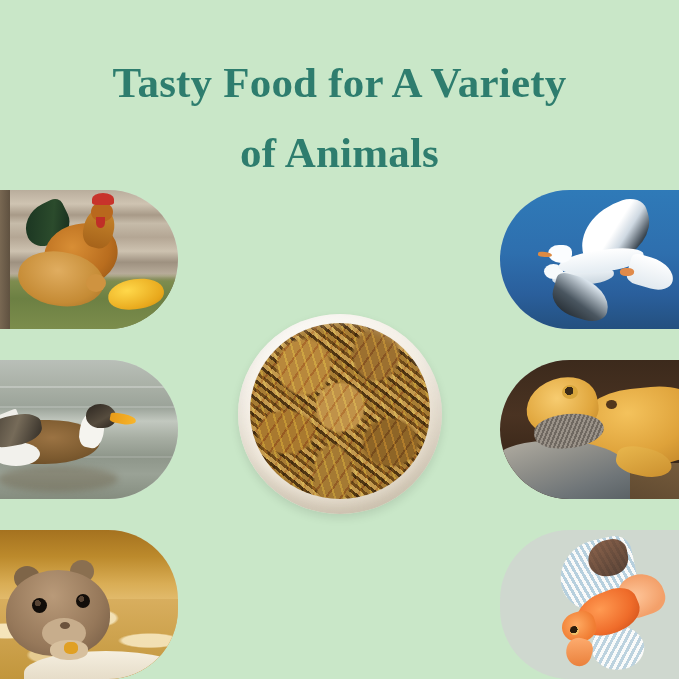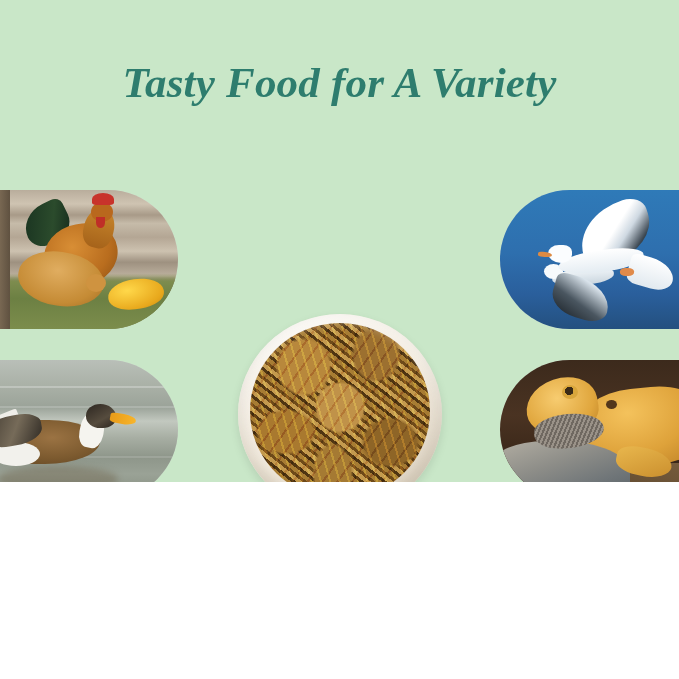--- a/index.html
+++ b/index.html
@@ -9,24 +9,23 @@
   body {
     width: 679px;
     height: 679px;
     overflow: hidden;
     font-family: "Liberation Serif", serif;
   }
 
   #poster {
     position: relative;
     width: 679px;
-    height: 482px;
+    height: 679px;
     background: #c9e7c8;
     overflow: hidden;
-    font-style: italic;
   }
 
   
   .title-block {
     position: absolute;
     left: 0;
     top: 48px;
     width: 679px;
     text-align: center;
     color: #2e7d6e;
@@ -461,20 +460,21 @@
                 inset 0 6px 12px rgba(255,255,255,0.55);
   }
 </style>
 </head>
 <body>
 
 <div id="poster">
 
   <div class="title-block">
     <span class="title-line">Tasty Food for A Variety</span>
+    <span class="title-line">of Animals</span>
   </div>
 
   <div class="tile tile-left row1">
     <div class="scene sc-chicken">
       <div class="post"></div>
       <div class="gourd"></div>
       <div class="tail"></div>
       <div class="rooster-body"></div>
       <div class="rooster-neck"></div>
       <div class="rooster-head"></div>

